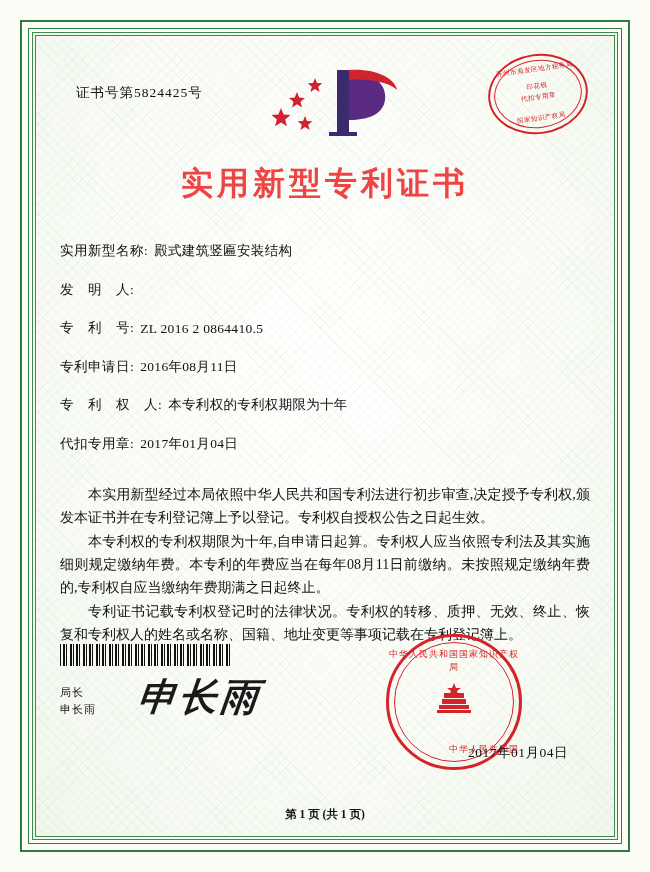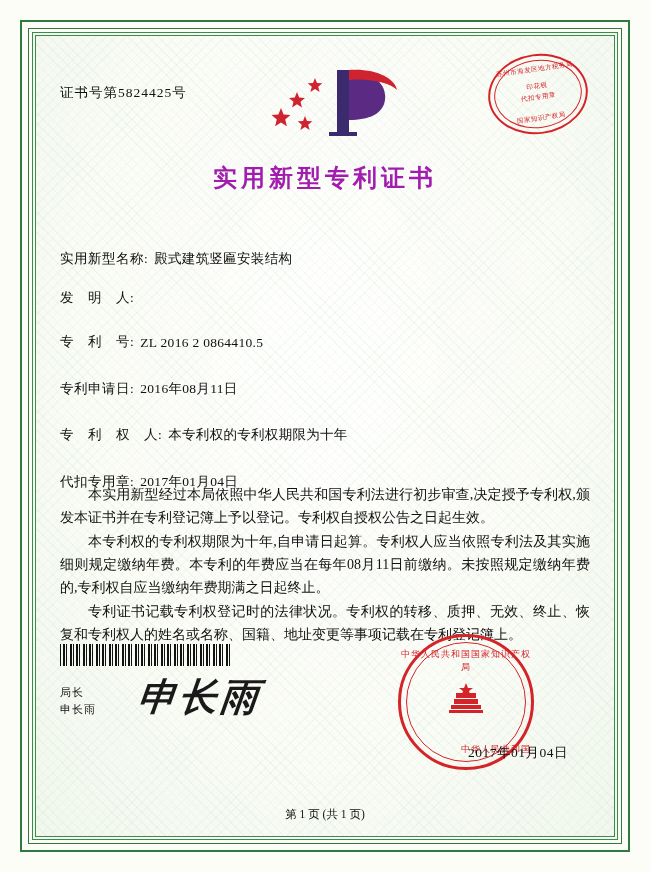--- a/index.html
+++ b/index.html
@@ -52,21 +52,21 @@
   }
 
   .content {
     position: absolute;
     left: 48px; top: 44px; right: 48px; bottom: 44px;
   }
 
   
   .cert-no {
     position: absolute;
-    left: 12px;
+    left: 28px;
     top: 40px;
     font-size: 13.5px;
     letter-spacing: 1px;
     color: #111;
   }
 
   
   .logo {
     position: absolute;
     left: 50%;
@@ -110,24 +110,24 @@
   .seal-oval .mid1 { top: 26px; }
   .seal-oval .mid2 { top: 37px; }
   .seal-oval .arc-bottom { bottom: 9px; }
 
   
   .title {
     position: absolute;
     left: 0; right: 0;
     top: 118px;
     text-align: center;
-    font-size: 24px;
+    font-size: 32px;
     font-weight: bold;
     letter-spacing: 4px;
-    color: #a21caf;
+    color: #ef4444;
     font-family: "Liberation Serif", serif;
   }
 
   
   .fields {
     position: absolute;
     left: 12px;
     right: 12px;
     top: 198px;
   }
@@ -140,21 +140,20 @@
   }
   .field-label {
     flex: 0 0 auto;
     letter-spacing: 0.5px;
     white-space: nowrap;
   }
   .field-value {
     flex: 1 1 auto;
     padding-left: 6px;
     letter-spacing: 0.3px;
-    margin-top: 8px;
   }
 
   
   .paragraphs {
     position: absolute;
     left: 12px;
     right: 12px;
     top: 440px;
     font-size: 14px;
     line-height: 1.62;
@@ -199,21 +198,21 @@
     font-style: italic;
     font-weight: bold;
     color: #1a1a1a;
     letter-spacing: 3px;
     transform: skewX(-6deg);
   }
 
   
   .seal-round {
     position: absolute;
-    right: 68px;
+    right: 80px;
     top: 590px;
     width: 130px;
     height: 130px;
     border: 3px solid #d5232a;
     border-radius: 50%;
     color: #d5232a;
   }
   .seal-round .inner-ring {
     position: absolute;
     left: 5px; top: 5px; right: 5px; bottom: 5px;
@@ -255,20 +254,21 @@
   }
 
   
   .footer {
     position: absolute;
     left: 0; right: 0;
     bottom: 6px;
     text-align: center;
     font-size: 11.5px;
     color: #111;
+    font-weight: bold;
   }
 </style>
 </head>
 <body>
 
 <div class="page">
   <div class="frame-outer"></div>
   <div class="frame-inner"></div>
   <div class="frame-inner2"></div>
   <div class="guilloche"></div>

